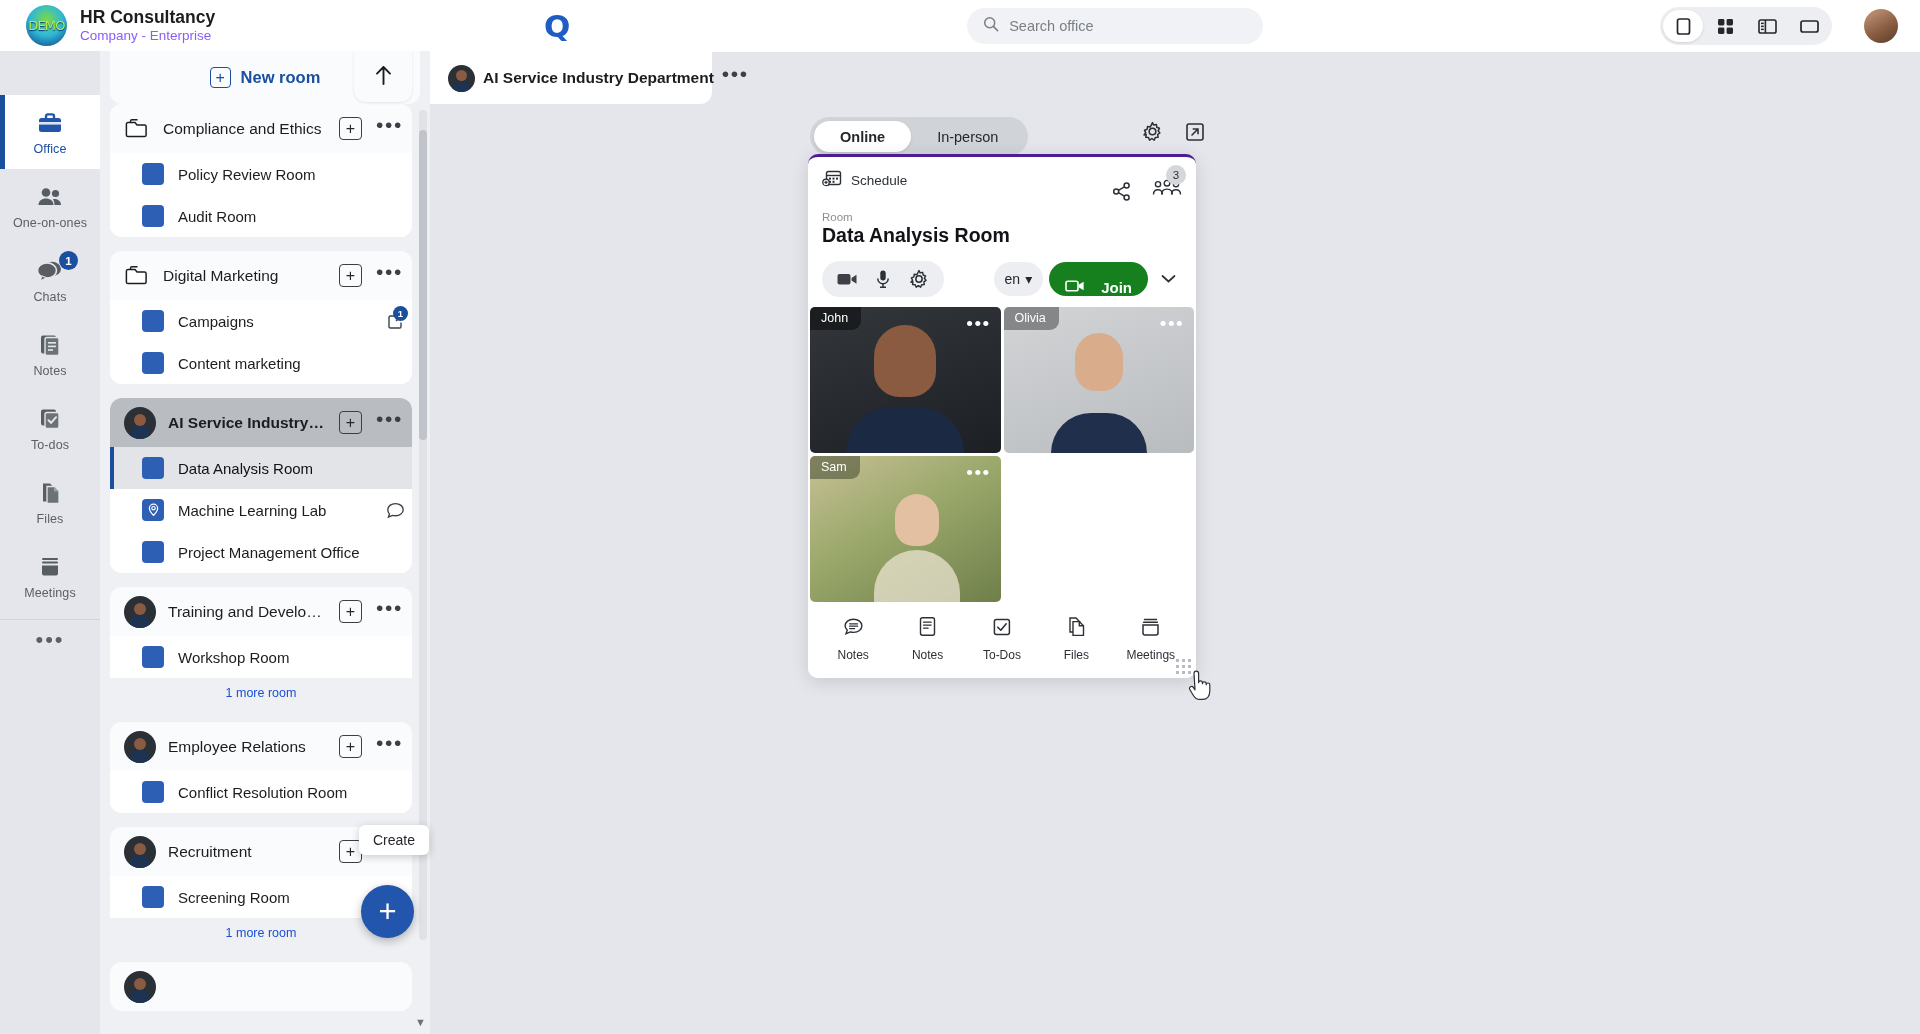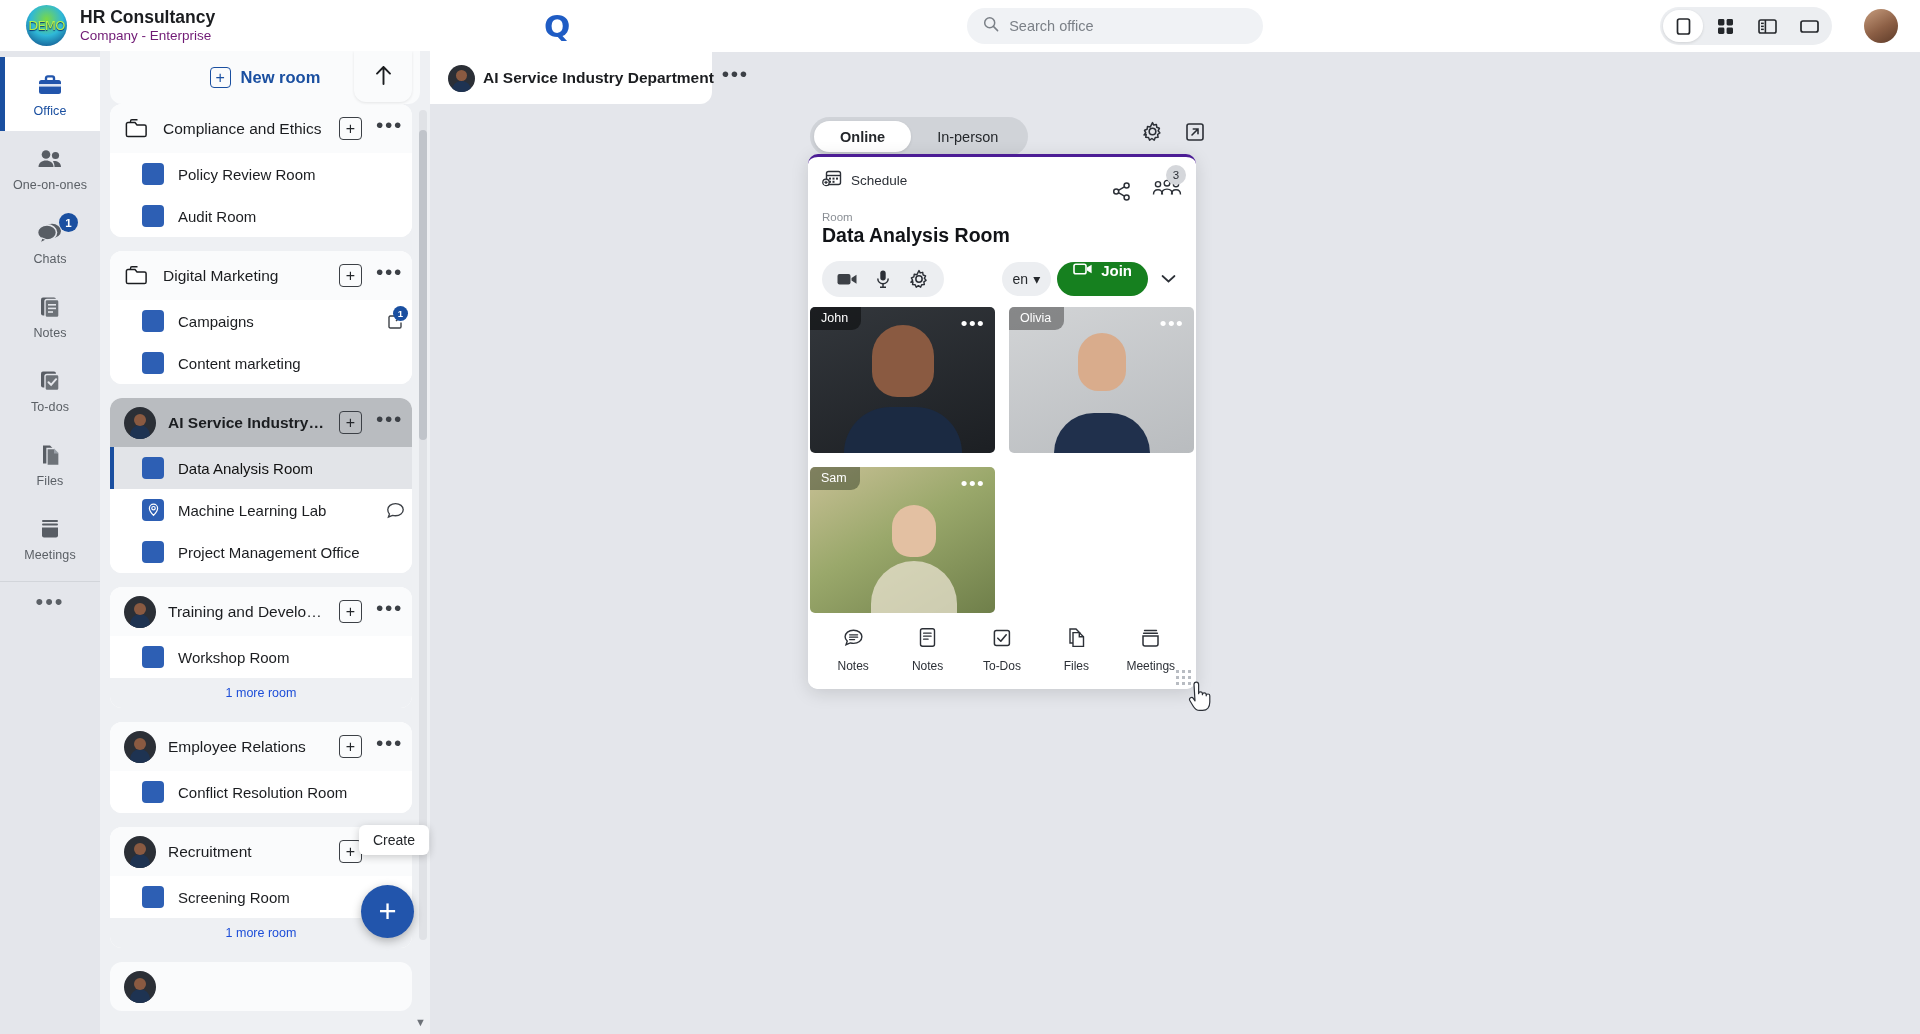--- a/index.html
+++ b/index.html
@@ -8,21 +8,21 @@
     font-family: "Liberation Sans", sans-serif;
     background: #ffffff; overflow: hidden;
   }
   .app { position: relative; width: 1920px; height: 1034px; display: flex; }
 
   
   .leftcol { width: 100px; height: 1034px; flex: 0 0 100px; display: flex; flex-direction: column;
              background: #e4e6eb; position: relative; z-index: 5; }
   .brandcell { height: 51px; background: #ffffff; flex: 0 0 51px; }
   .rail { flex: 1; background: #e4e6eb; display: flex; flex-direction: column; align-items: center;
-          padding-top: 6px; }
+          padding-top: 6px; margin-top: 38px; }
   .rail-item { width: 100px; height: 74px; display: flex; flex-direction: column;
                align-items: center; justify-content: center; gap: 5px; position: relative;
                cursor: pointer; }
   .rail-item.active { background: #ffffff; }
   .rail-item.active::before { content: ""; position: absolute; left: 0; top: 0; bottom: 0;
                               width: 5px; background: #1a4fa0; }
   .rail-label { font-size: 12.5px; color: #5b6066; letter-spacing: .1px; }
   .rail-item.active .rail-label { color: #1a4fa0; }
   .rail-icon { width: 30px; height: 28px; display: flex; align-items: center; justify-content: center; }
   .rail-icon svg { display: block; }
@@ -37,21 +37,21 @@
   .brandbar { position: absolute; left: 0; top: 0; width: 540px; height: 51px;
               background: #ffffff; display: flex; align-items: center; gap: 13px;
               padding-left: 26px; z-index: 12; }
   .brand-logo { width: 41px; height: 41px; border-radius: 50%; flex: 0 0 41px; overflow: hidden;
                 background: radial-gradient(circle at 50% 35%, #7bd943 0%, #2fb8d8 48%, #0a3a7a 100%);
                 position: relative; display:flex; align-items:center; justify-content:center; }
   .brand-logo span { font-family: "DejaVu Sans", sans-serif; font-weight: 400; font-size: 13px;
                      color: #b6f24a; letter-spacing: -.8px; text-shadow: 0 1px 1px #06306b; text-align: center; }
   .brand-text { display: flex; flex-direction: column; line-height: 1.15; justify-content: center; }
   .brand-title { font-size: 17.5px; font-weight: 700; color: #1b1d20; }
-  .brand-sub { font-size: 13.5px; color: #701a75; margin-top: 1px; }
+  .brand-sub { font-size: 13.5px; color: #8b5cf6; margin-top: 1px; }
 
   
   .roompanel { width: 330px; flex: 0 0 330px; background: #eef0f3; position: relative;
                height: 1034px; padding-top: 51px; }
   .newroom-wrap { position: absolute; top: 51px; left: 10px; right: 10px; height: 53px;
                   background: #fafbfc; border-radius: 0 0 12px 12px; display: flex;
                   align-items: center; justify-content: center; z-index: 6; }
   .newroom-btn { display: flex; align-items: center; gap: 10px; color: #1a4fa0;
                  font-size: 16.5px; font-weight: 700; cursor: pointer; }
   .plusbox { width: 21px; height: 21px; border: 1.6px solid #1a4fa0; border-radius: 4px;
@@ -180,26 +180,26 @@
 
   .ctrlrow { display: flex; align-items: center; padding: 14px 14px 10px 14px; }
   .ctrl-pill { background: #eceef1; border-radius: 20px; height: 36px; display:flex;
                align-items:center; gap: 6px; padding: 0 10px; }
   .ctrl-btn { width: 30px; height: 30px; display:flex; align-items:center; justify-content:center;
               cursor:pointer; color: #2c3037; }
   .ctrl-right { margin-left: auto; display: flex; align-items: center; gap: 6px; }
   .lang-pill { background: #eceef1; border-radius: 18px; height: 34px; padding: 0 11px;
                display:flex; align-items:center; gap: 5px; font-size: 14px; color:#24272b; cursor:pointer; }
   .join-btn { background: #16801f; color: #fff; border-radius: 18px; height: 34px; padding: 0 16px;
-              display:flex; align-items:flex-start; gap: 8px; font-size: 15px; font-weight: 700;
+              display:flex; align-items:flex-end; gap: 16px; font-size: 15px; font-weight: 700;
               cursor:pointer; }
   .caret-btn { width: 28px; height: 34px; display:flex; align-items:center; justify-content:center;
                cursor:pointer; color:#2c3037; }
 
-  .tiles { padding: 0 2px 0 2px; display: grid; grid-template-columns: 1fr 1fr; gap: 14px;
+  .tiles { padding: 0 2px 0 2px; display: grid; grid-template-columns: 1fr 1fr; gap: 3px;
            background: #ffffff; text-align: right; }
   .tile { position: relative; height: 146px; border-radius: 5px; overflow: hidden; }
   .tile.t1 { background: linear-gradient(160deg,#33373c 0%,#1c1f23 100%); }
   .tile.t2 { background: linear-gradient(160deg,#d2d4d6 0%,#b9bcbf 100%); }
   .tile.t3 { background: linear-gradient(150deg,#c8c095 0%,#9aa86b 45%,#6f7f4a 100%); }
   .tile-name { position: absolute; left: 0; top: 0; background: rgba(0,0,0,.45); color: #fff;
                font-size: 12.5px; padding: 4px 13px 5px 11px; border-radius: 0 0 9px 0; }
   .tile.t2 .tile-name { background: rgba(60,60,60,.5); }
   .tile.t3 .tile-name { background: rgba(40,50,30,.45); }
   .tile-dots { position: absolute; right: 10px; top: 6px; color: #fff; font-size: 19px;

